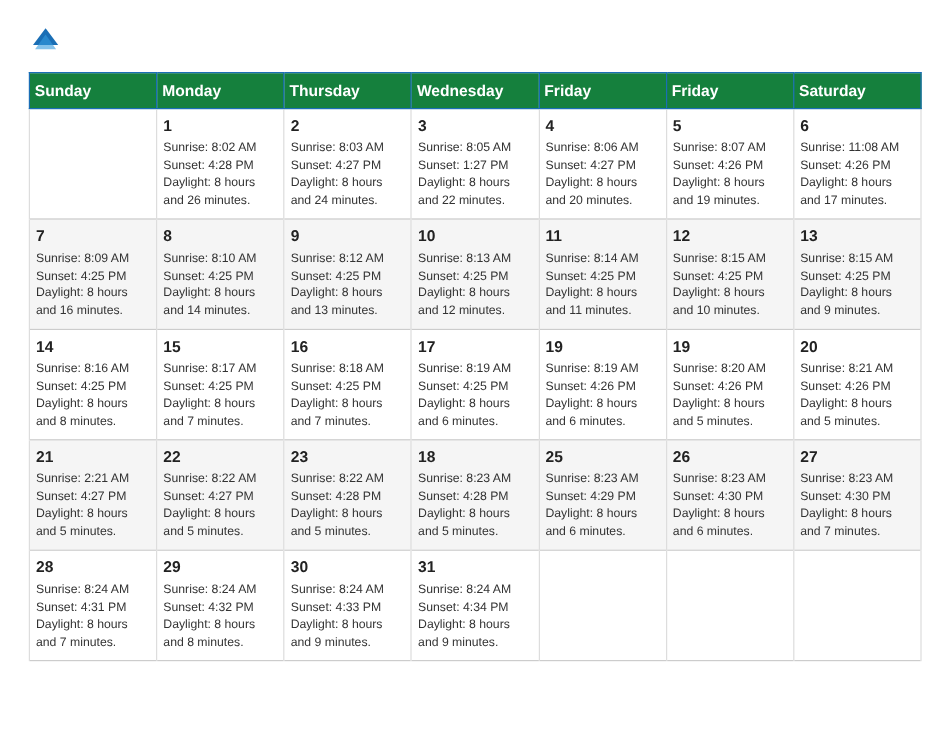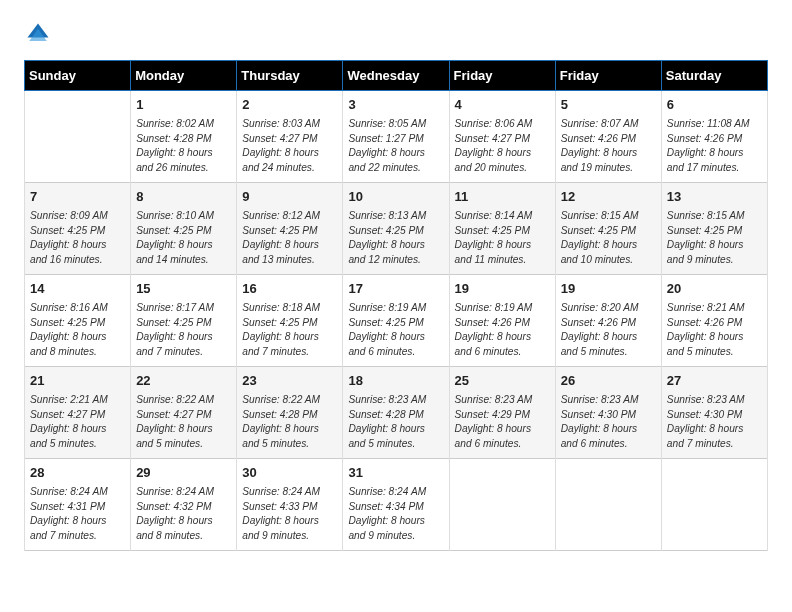--- a/index.html
+++ b/index.html
@@ -51,21 +51,21 @@
     .location {
       font-size: 15px;
       color: #555;
     }
     table {
       width: 100%;
       border-collapse: collapse;
       table-layout: fixed;
     }
     thead tr {
-      background: #000000;
+      background: #15803d;
       color: #fff;
     }
     thead th {
       padding: 7px 4px;
       font-size: 13px;
       font-weight: bold;
       text-align: left;
       border: 1px solid #1a6eb5;
     }
     tbody tr {
@@ -89,21 +89,20 @@
     }
     .day-number {
       font-size: 13px;
       font-weight: bold;
       color: #222;
       margin-bottom: 2px;
     }
     .cell-content {
       font-size: 10.2px;
       color: #333;
-      font-style: italic;
     }
   </style>
 </head>
 <body>
 
 <div class="header">
   <div class="logo">
     <svg class="logo-icon" viewBox="0 0 32 32" xmlns="http://www.w3.org/2000/svg">
       <polygon points="16,4 28,20 4,20" fill="#1a6eb5"></polygon>
       <polygon points="16,10 26,24 6,24" fill="#3399dd" opacity="0.6"></polygon>

